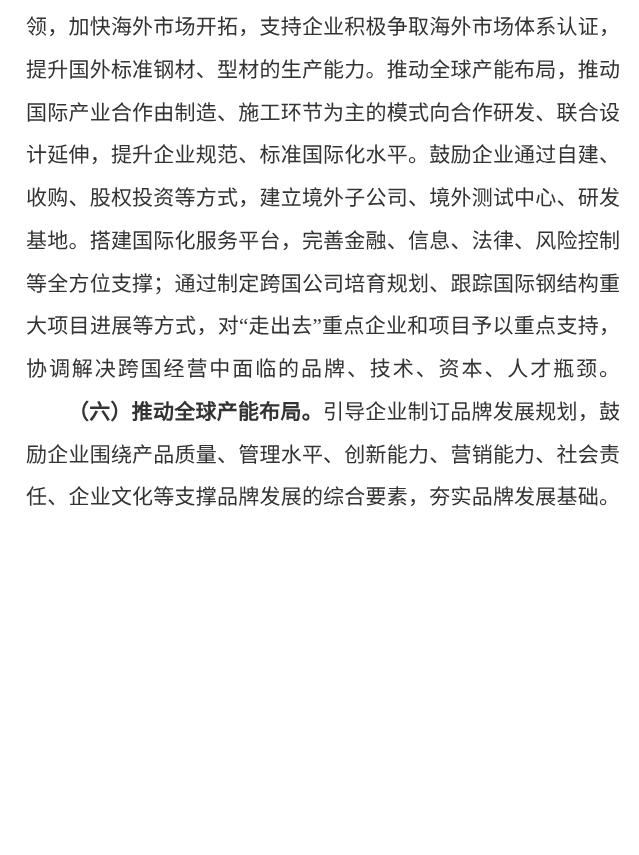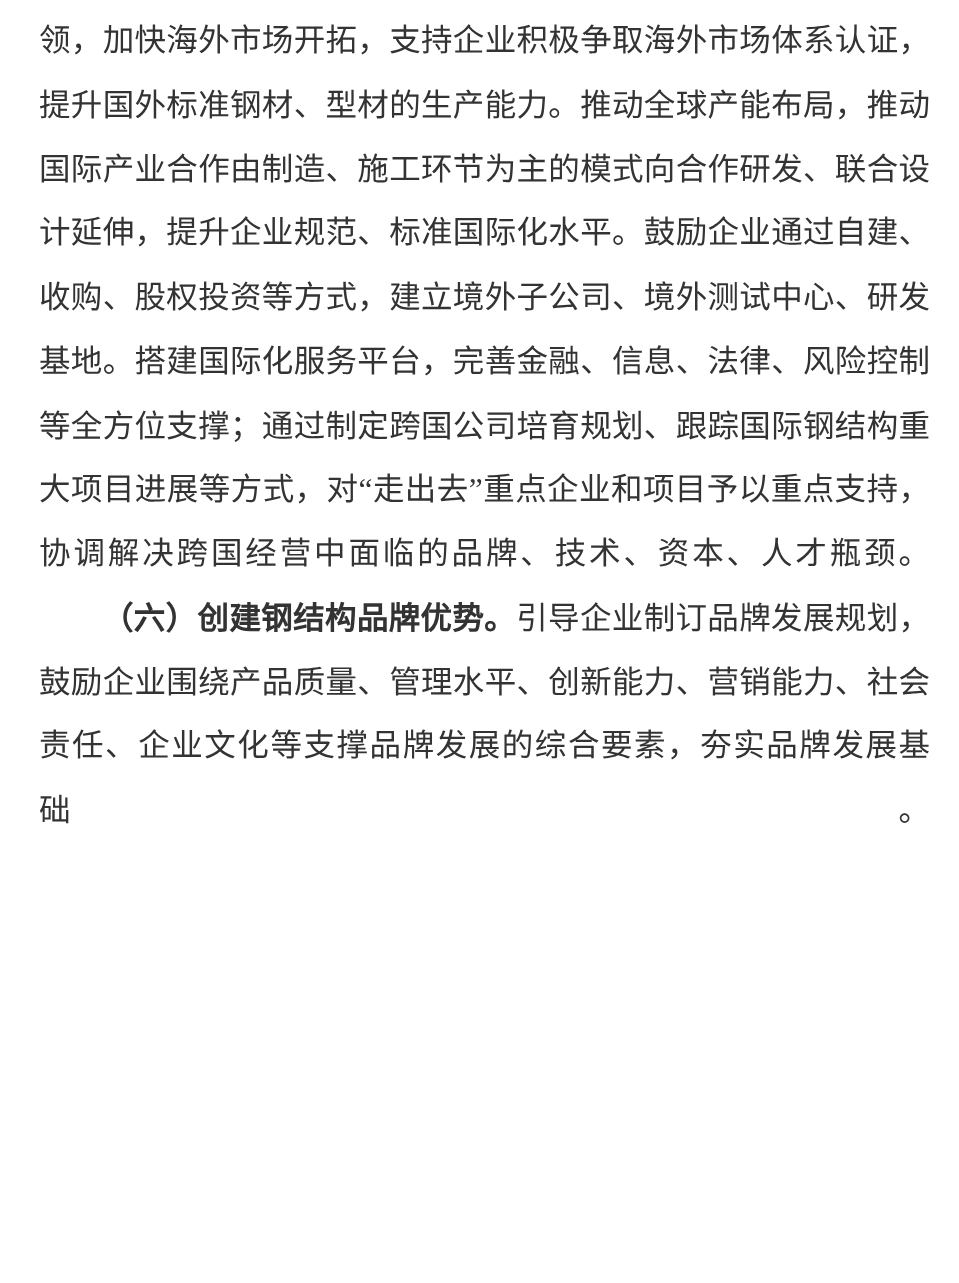--- a/index.html
+++ b/index.html
@@ -41,15 +41,15 @@
   }
 </style>
 </head>
 <body>
 
 <div class="page">
 
   <p class="para justify-last"><span>领，加快海外市场开拓，支持企业积极争取海外市场体系认证，提升国外标准钢材、型材的生产能力。推动全球产能布局，推动国际产业合作由制造、施工环节为主的模式向合作研发、联合设计延伸，提升企业规范、标准国际化水平。鼓励企业通过自建、收购、股权投资等方式，建立境外子公司、境外测试中心、研发基地。搭建国际化服务平台，完善金融、信息、法律、风险控制等全方位支撑；通过制定跨国公司培育规划、跟踪国际钢结构重大项目进展等方式，对“走出去”重点企业和项目予以重点支持，协调解决跨国经营中面临的品牌、技术、资本、人才瓶颈。</span></p>
 
 
-  <p class="para indent justify-last"><span class="lead">（六）创建钢结构品牌优势。</span><span>引导企业制订品牌发展规划，鼓励企业围绕产品质量、管理水平、创新能力、营销能力、社会责任、企业文化等支撑品牌发展的综合要素，夯实品牌发展基础。</span></p>
+  <p class="para indent justify-last"><span class="lead">（六）推动全球产能布局。</span><span>引导企业制订品牌发展规划，鼓励企业围绕产品质量、管理水平、创新能力、营销能力、社会责任、企业文化等支撑品牌发展的综合要素，夯实品牌发展基础。</span></p>
 
 </div>
 
 </body></html>

